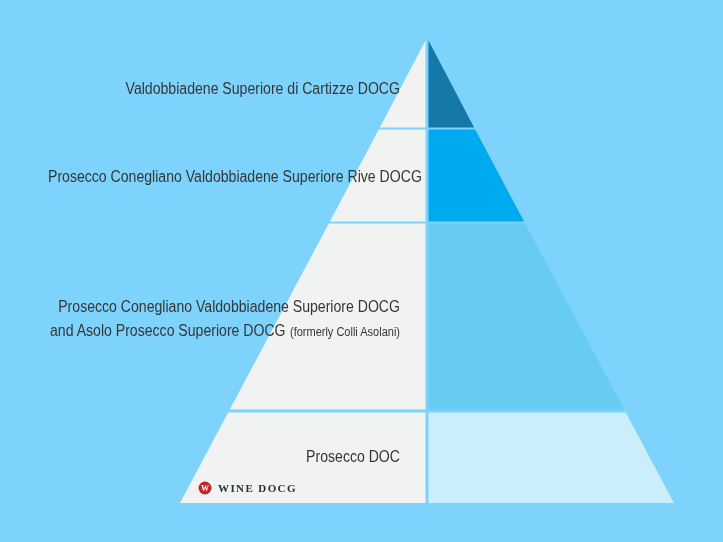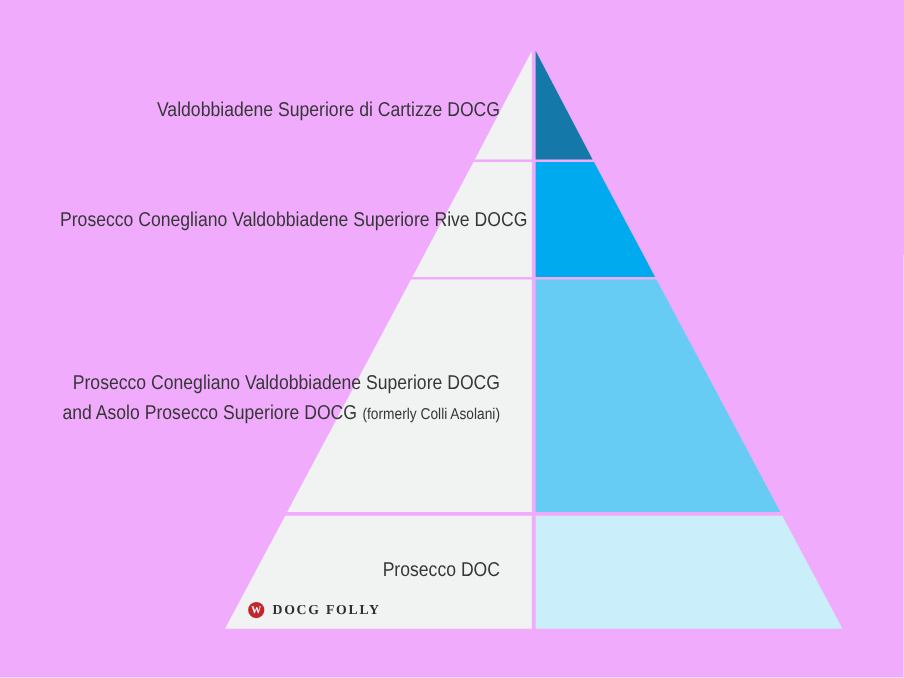--- a/index.html
+++ b/index.html
@@ -4,21 +4,21 @@
 <style>
   html, body {
     margin: 0;
     padding: 0;
     background: #ffffff;
   }
   #stage {
     position: relative;
     width: 723px;
     height: 542px;
-    background: #f0abfc;
+    background: #7dd3fc;
     overflow: hidden;
     font-family: "Liberation Sans", sans-serif;
   }
   #pyramid-svg {
     position: absolute;
     left: 0;
     top: 0;
   }
   .tier-label {
     position: absolute;
@@ -84,16 +84,16 @@
     <div><span>and Asolo Prosecco Superiore DOCG</span><span class="label-note">(formerly Colli Asolani)</span></div>
   </div>
 
   <div class="tier-label" style="top:447px;">Prosecco DOC</div>
 
   <div id="brand">
     <svg width="14" height="14" viewBox="0 0 14 14">
       <circle cx="7" cy="7" r="6.5" fill="#C0272D"></circle>
       <text x="7" y="9.8" text-anchor="middle" fill="#ffffff" font-family="Liberation Serif, serif" font-size="8" font-weight="bold">W</text>
     </svg>
-    <span id="brand-text">DOCG FOLLY</span>
+    <span id="brand-text">WINE DOCG</span>
   </div>
 
 </div>
 
 </body></html>

